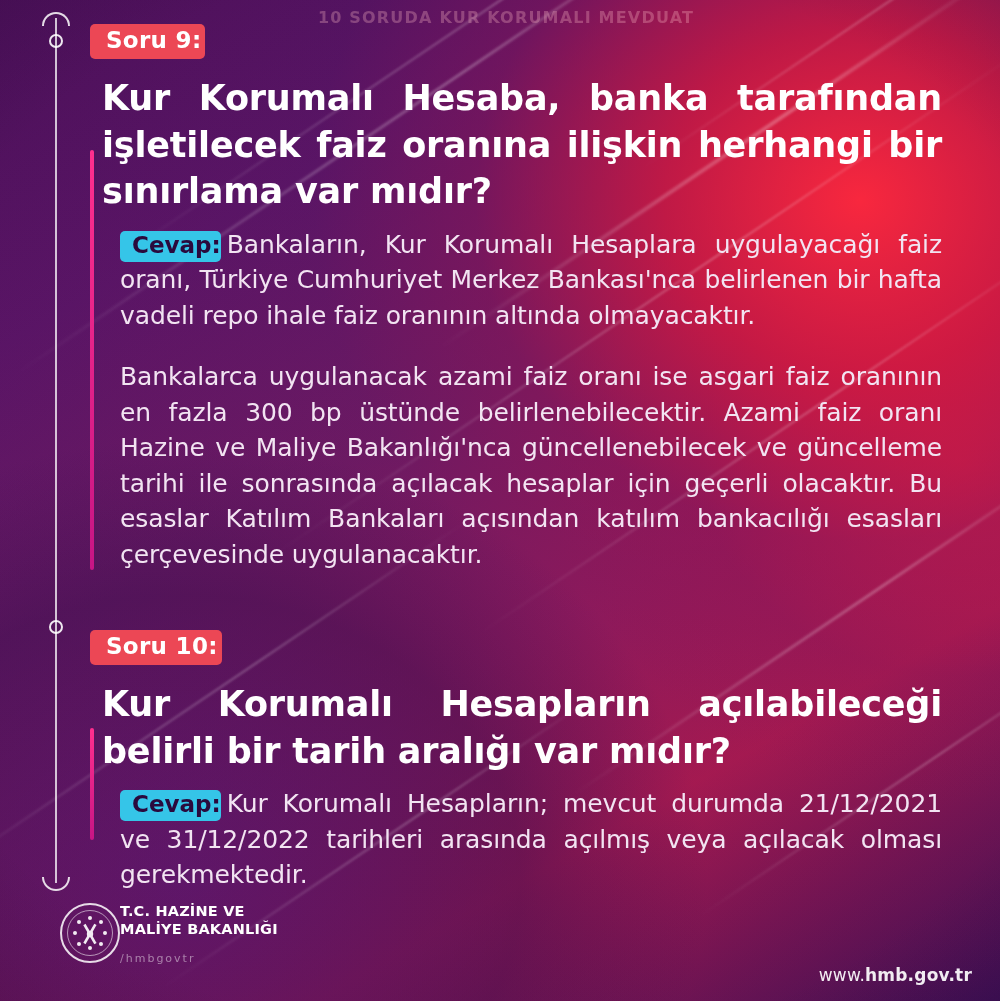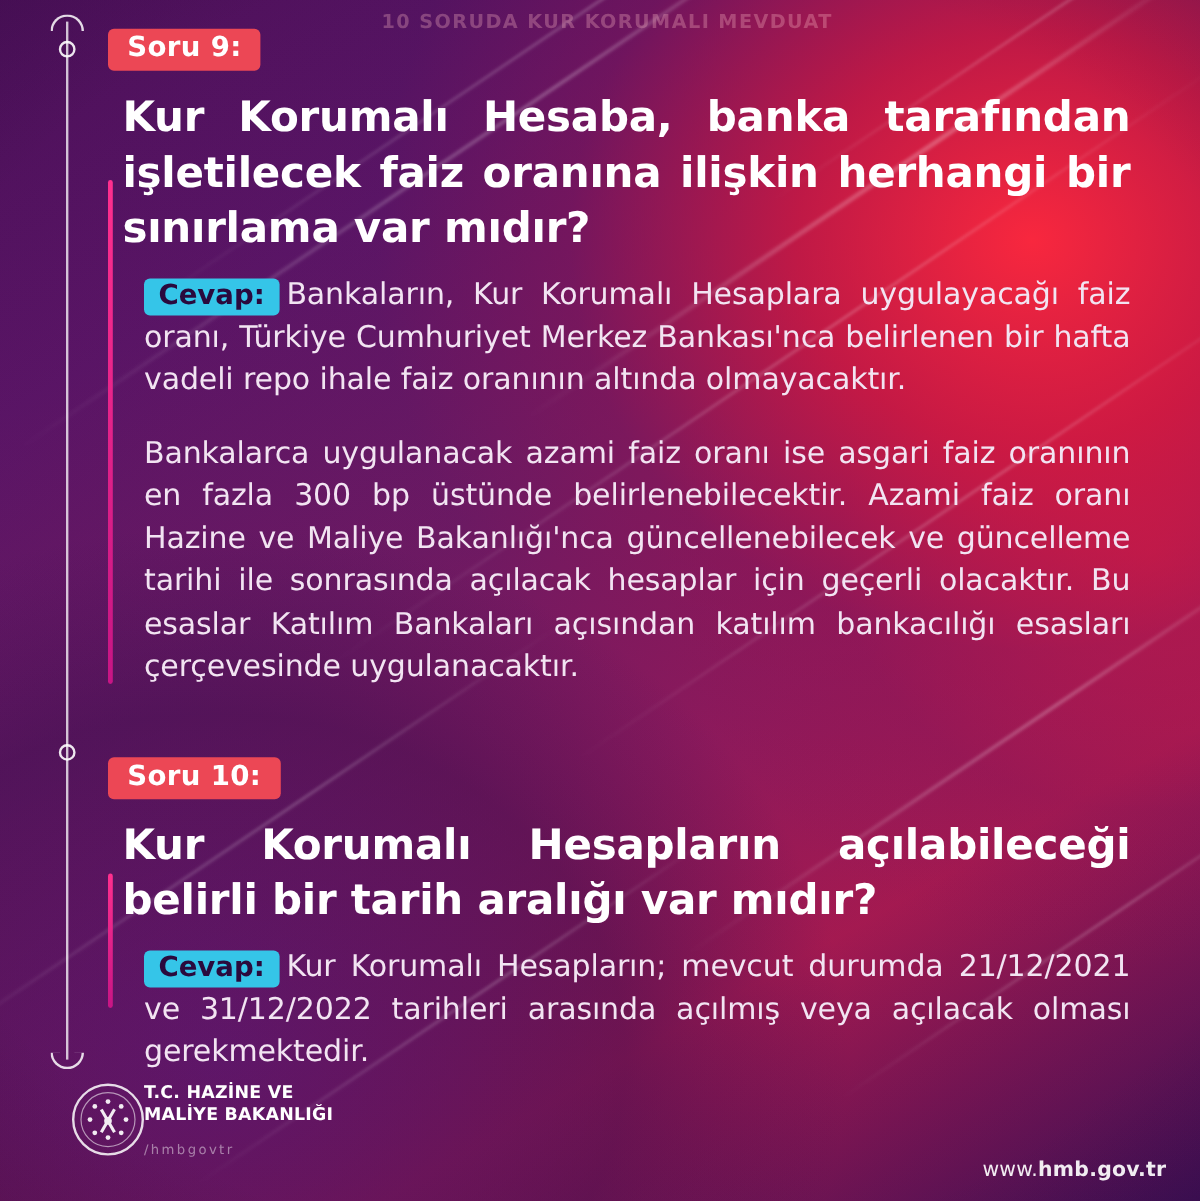--- a/index.html
+++ b/index.html
@@ -111,21 +111,21 @@
   }
 
   .q-block { margin-bottom: 34px; }
 
   .q-badge {
     display: inline-block;
     background: #ec4755;
     color: #ffffff;
     font-size: 23px;
     font-weight: bold;
-    padding: 5px 16px 7px 16px;
+    padding: 5px 4px 7px 16px;
     border-radius: 5px;
     letter-spacing: 0.3px;
     line-height: 1;
     text-align: right;
   }
   .q-text {
     color: #ffffff;
     font-size: 35px;
     font-weight: bold;
     line-height: 1.33;
@@ -136,21 +136,21 @@
   .a-wrap {
     margin: 12px 0 0 30px;
     text-align: justify;
   }
   .a-badge {
     display: inline-block;
     background: #35c5e8;
     color: #2a0a3d;
     font-size: 23px;
     font-weight: bold;
-    padding: 3px 12px 5px 12px;
+    padding: 3px 0 5px 12px;
     border-radius: 5px;
     line-height: 1;
     margin-right: 6px;
     vertical-align: baseline;
   }
   .a-text {
     color: #f2e4f2;
     font-size: 25px;
     line-height: 1.42;
     letter-spacing: -0.1px;

